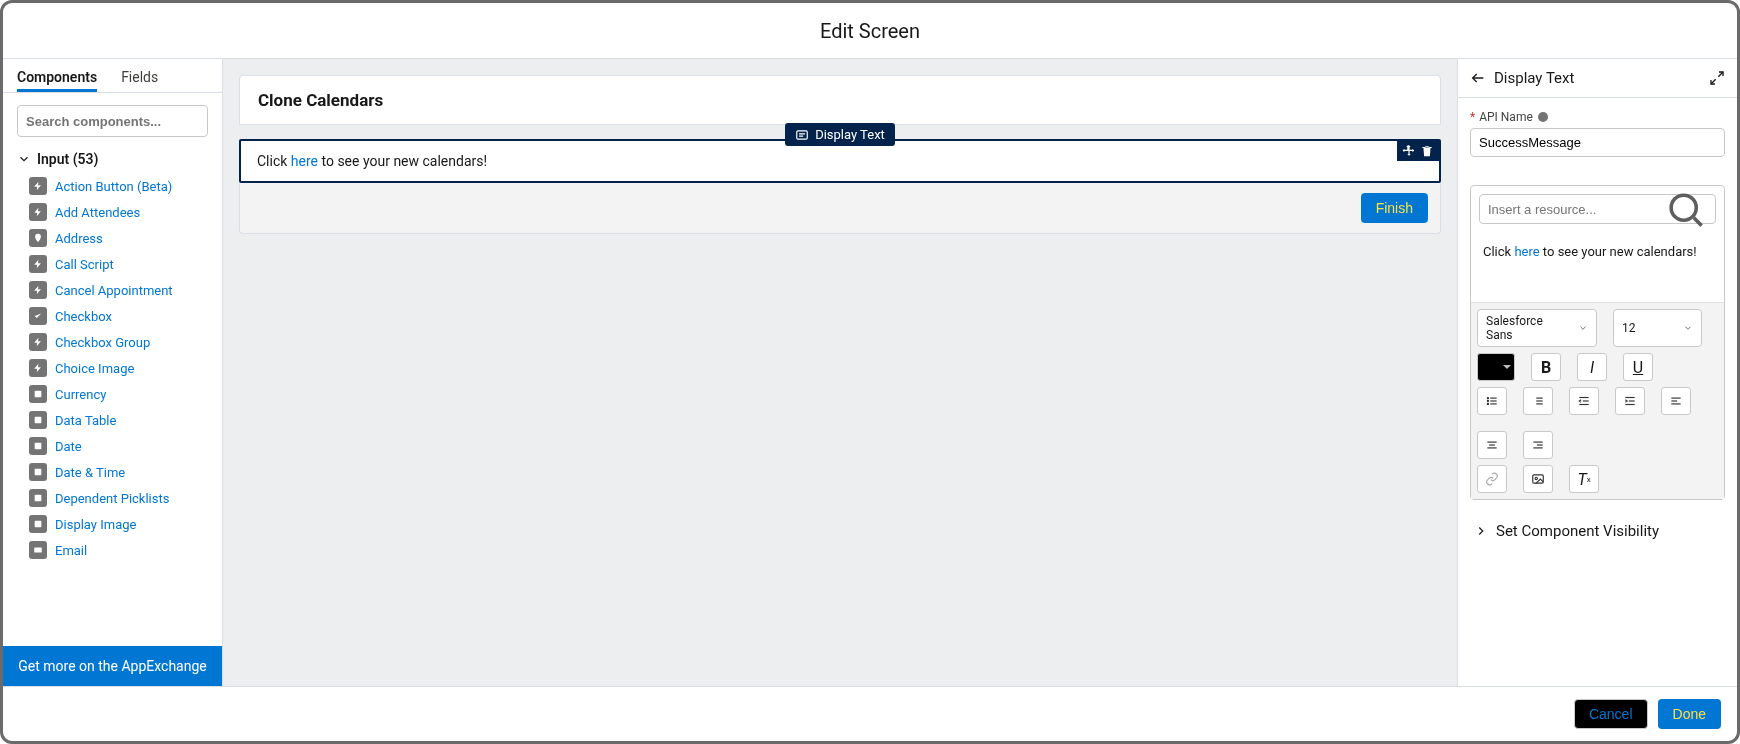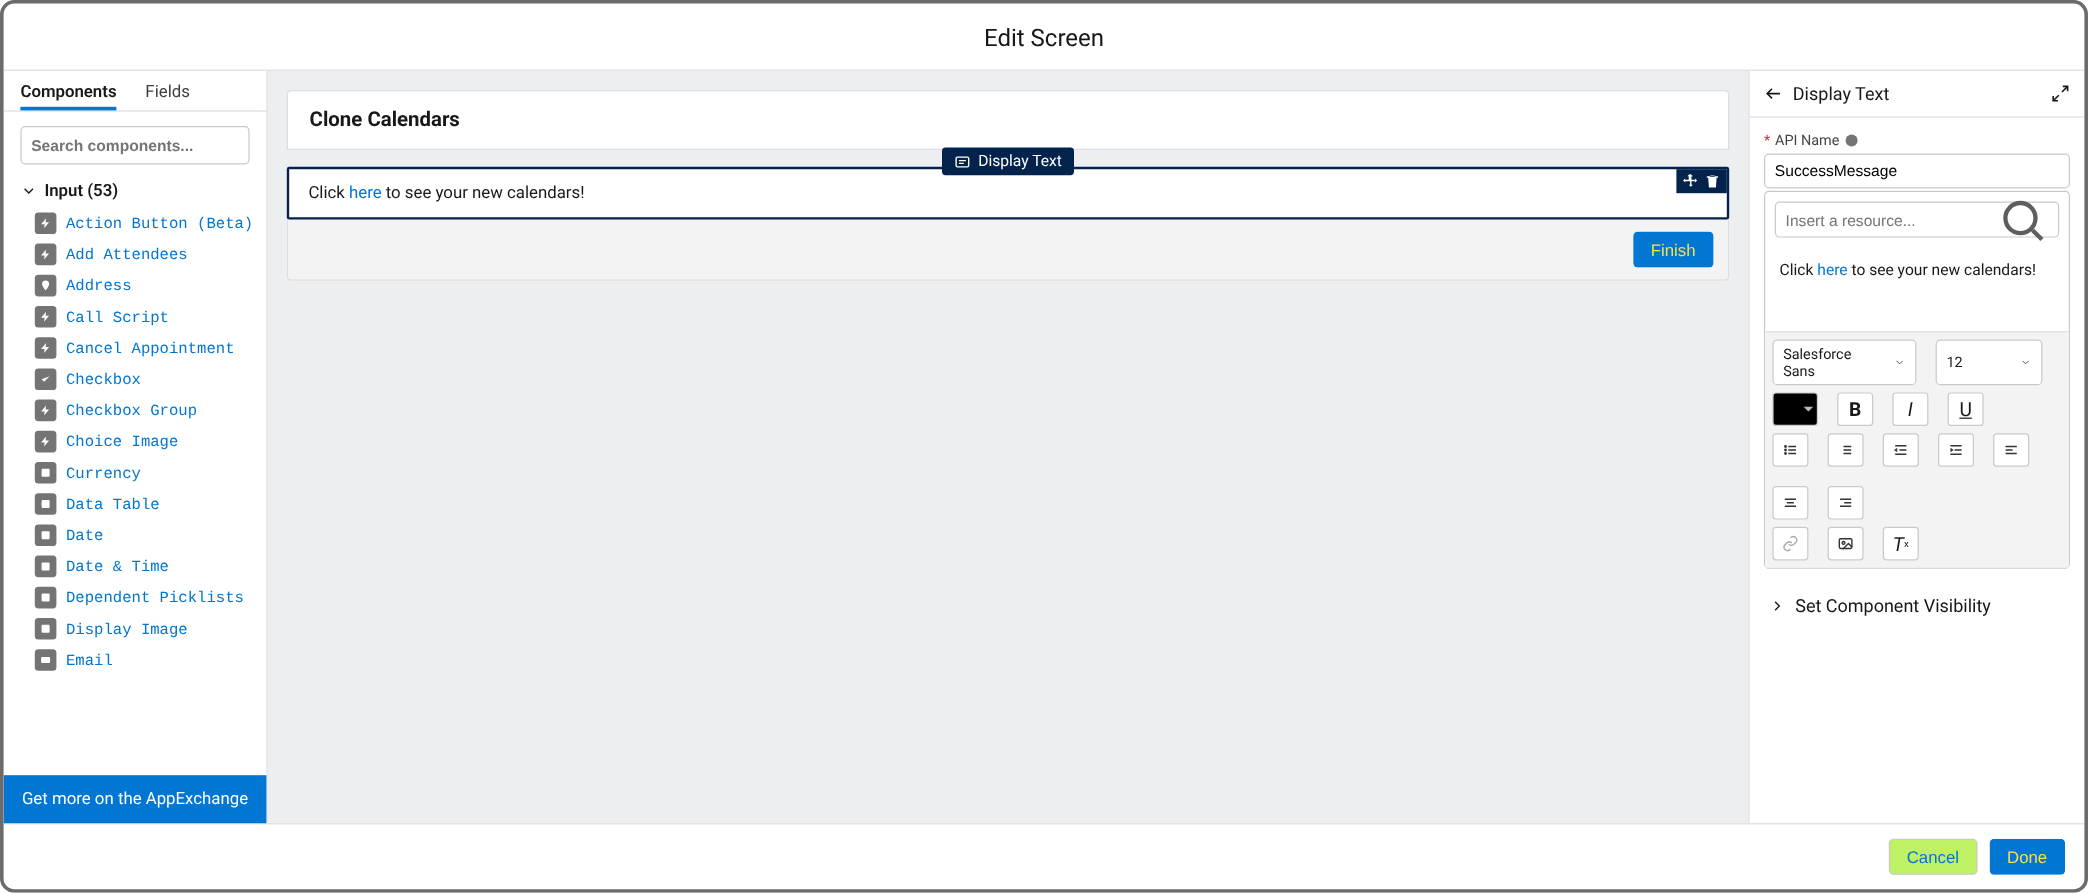--- a/index.html
+++ b/index.html
@@ -10,50 +10,50 @@
   .left { width: 220px; border-right: 1px solid #d8dde6; display: flex; flex-direction: column; position: relative; }
   .tabs { display: flex; gap: 24px; padding: 10px 14px 0 14px; border-bottom: 1px solid #d8dde6; font-size: 14px; }
   .tab { padding-bottom: 4px; color: #3e3e3c; cursor: pointer; }
   .tab.active { color: #181818; font-weight: 600; border-bottom: 3px solid #0176d3; }
   .search-wrap { padding: 12px 14px 8px 14px; }
   .search { display: flex; align-items: center; border: 1px solid #c9c9c9; border-radius: 4px; height: 32px; padding: 0 8px; }
   .search input { border: none; outline: none; flex: 1; font-size: 13px; font-weight: bold; }
   .search .sicon { width: 16px; height: 16px; color: #5e5e5e; }
   .group-head { display: flex; align-items: center; gap: 6px; padding: 6px 14px; font-size: 14px; font-weight: 600; cursor: pointer; }
   .group-head svg { width: 14px; height: 14px; }
-  .comp-list { flex: 1; overflow-y: auto; padding-left: 22px; padding-right: 0; font-family: Liberation Mono, monospace; }
+  .comp-list { flex: 1; overflow-y: auto; padding-left: 22px; padding-right: 0; }
   .comp-list::-webkit-scrollbar { width: 8px; }
   .comp-list::-webkit-scrollbar-thumb { background: #c3c3c3; border-radius: 4px; }
   .comp-item { display: flex; align-items: center; gap: 8px; padding: 4px 4px; color: #0176d3; cursor: pointer; font-size: 13px; }
   .comp-icon { width: 18px; height: 18px; border-radius: 3px; background: #747474; display: inline-flex; align-items: center; justify-content: center; flex-shrink: 0; }
   .comp-icon svg { width: 10px; height: 10px; fill: #fff; }
   .appex { background: #0176d3; color: #fff; text-align: center; padding: 12px 0; font-size: 14px; cursor: pointer; margin-top: auto; }
   .center { flex: 1; background: #eceef0; padding: 16px; display: flex; flex-direction: column; gap: 0; min-width: 0; }
   .screen-title { background: #fff; border: 1px solid #d8dde6; border-radius: 4px 4px 0 0; padding: 14px 18px; font-weight: 700; font-size: 17px; }
   .dt-tab-wrap { position: relative; display: flex; justify-content: center; }
   .dt-tab { position: absolute; top: -2px; background: #03234d; color: #fff; font-size: 13px; padding: 4px 10px; border-radius: 3px; display: flex; align-items: center; gap: 6px; z-index: 2; }
   .dt-tab svg { width: 14px; height: 14px; fill: #fff; }
   .dt-block { background: #fff; border: 2px solid #03234d; padding: 12px 16px; font-size: 14px; position: relative; margin-top: 14px; border-radius: 2px; }
   .dt-block .handle { position: absolute; top: 0; right: 0; background: #03234d; color: #fff; display: flex; gap: 4px; padding: 3px 5px; }
   .dt-block .handle svg { width: 14px; height: 14px; fill: #fff; }
   .link { color: #0176d3; }
   .finish-row { background: #f3f3f3; border: 1px solid #d8dde6; border-top: none; border-radius: 0 0 4px 4px; padding: 10px 12px; display: flex; justify-content: flex-end; margin-top: 0; }
   .btn { border-radius: 4px; padding: 6px 14px; font-size: 14px; cursor: pointer; border: 1px solid transparent; }
   .btn-primary { background: #0176d3; color: #fde047; }
-  .btn-neutral { background: #bef264; border: 1px solid #c9c9c9; color: #0176d3; }
+  .btn-neutral { background: #000000; border: 1px solid #c9c9c9; color: #0176d3; }
   .right { width: 280px; border-left: 1px solid #d8dde6; display: flex; flex-direction: column; }
   .r-head { display: flex; align-items: center; justify-content: space-between; padding: 10px 12px; border-bottom: 1px solid #d8dde6; }
   .r-head .t { display: flex; align-items: center; gap: 8px; font-size: 15px; font-weight: 400; }
   .r-head svg { width: 16px; height: 16px; }
   .r-body { padding: 12px; flex: 1; overflow: auto; }
   .lbl { font-size: 12px; color: #444; display: flex; align-items: center; gap: 4px; margin-bottom: 4px; }
   .lbl .req { color: #c23934; }
   .lbl svg { width: 12px; height: 12px; fill: #747474; }
   .txt-input { width: 100%; border: 1px solid #c9c9c9; border-radius: 4px; padding: 6px 8px; font-size: 13px; }
-  .rte { border: 1px solid #c9c9c9; border-radius: 4px; margin-top: 2px; }
+  .rte { border: 1px solid #c9c9c9; border-radius: 4px; margin-top: 28px; }
   .rte-search { display: flex; align-items: center; border: 1px solid #c9c9c9; border-radius: 4px; margin: 8px; padding: 0 8px; height: 30px; }
   .rte-search input { border: none; outline: none; flex: 1; font-size: 13px; }
   .rte-content { padding: 12px; min-height: 70px; font-size: 13px; }
   .rte-toolbar { border-top: 1px solid #e0e0e0; padding: 6px; background: #f3f3f3; display: flex; flex-direction: column; gap: 6px; }
   .tb-row { display: flex; gap: 16px; flex-wrap: wrap; }
   .sel { border: 1px solid #c9c9c9; border-radius: 4px; background: #fff; padding: 4px 8px; font-size: 12px; display: flex; align-items: center; gap: 6px; cursor: pointer; justify-content: space-between; }
   .sel.font { width: 120px; }
   .sel.size { width: 89px; }
   .tbbtn { width: 30px; height: 28px; border: 1px solid #c9c9c9; border-radius: 3px; background: #fff; display: inline-flex; align-items: center; justify-content: center; cursor: pointer; }
   .tbbtn.color { width: 38px; background: #000; position: relative; }

